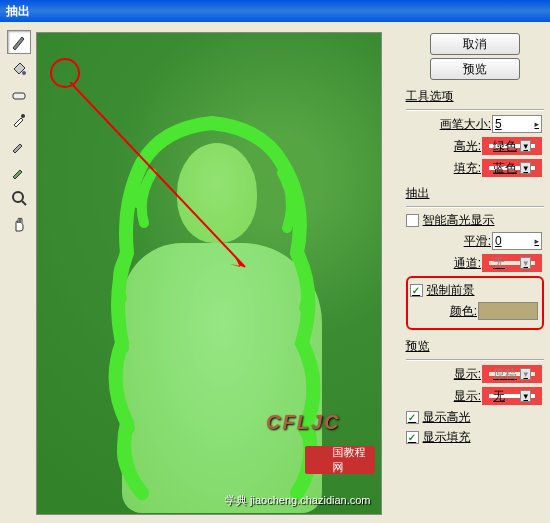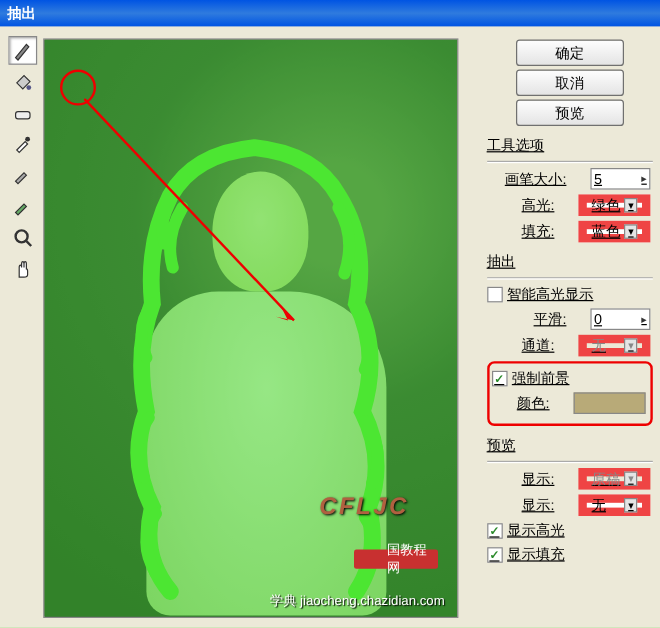--- a/index.html
+++ b/index.html
@@ -24,30 +24,30 @@
     .figure { position: absolute; left: 45px; top: 80px; width: 260px; height: 400px; }
     .face { position: absolute; left: 95px; top: 30px; width: 80px; height: 100px; background: radial-gradient(ellipse at 50% 40%, #c8e8a0, #a8d870); border-radius: 50% 50% 45% 45%; }
     .body { position: absolute; left: 40px; top: 130px; width: 200px; height: 270px; background: radial-gradient(ellipse at 50% 30%, #d0f0c0, #a0d080); border-radius: 60px 80px 20px 20px; }
     .hair-outline { position: absolute; inset: 0; }
     
     .highlight-circle { position: absolute; left: 14px; top: 26px; width: 30px; height: 30px; border: 2px solid #e00; border-radius: 50%; pointer-events: none; z-index: 10; }
     .arrow { position: absolute; left: 34px; top: 50px; width: 200px; height: 200px; z-index: 10; pointer-events: none; }
     
     .watermark1 { position: absolute; right: 40px; bottom: 80px; color: #b06040; font-size: 20px; font-style: italic; font-weight: bold; text-shadow: 1px 1px 2px #000; letter-spacing: 2px; }
     .watermark2 { position: absolute; right: 10px; bottom: 6px; color: #fff; font-size: 11px; text-shadow: 1px 1px 1px #000; }
-    .watermark-badge { position: absolute; right: 16px; bottom: 40px; width: 70px; height: 16px; background: #c83030; color: #fff; font-size: 11px; display: flex; align-items: center; justify-content: center; border-radius: 2px; padding-left: 28px; }
+    .watermark-badge { position: absolute; right: 6px; bottom: 40px; width: 70px; height: 28px; background: #c83030; color: #fff; font-size: 11px; display: flex; align-items: center; justify-content: center; border-radius: 2px; padding-left: 28px; }
     
     .right-panel { width: 154px; padding: 4px 2px; }
     
     .btn { display: block; width: 90px; height: 22px; margin: 3px auto; background: linear-gradient(#fdfdfd, #e4e4e4); border: 1px solid #707070; border-radius: 3px; text-align: center; line-height: 20px; cursor: pointer; }
     
     .group { margin-top: 8px; text-decoration: underline; }
     .group-title { font-size: 12px; margin-bottom: 4px; color: #000; }
     .divider { border-top: 1px solid #aaa; border-bottom: 1px solid #fff; margin: 2px 0 4px 0; }
-    .row { display: flex; align-items: center; justify-content: flex-end; gap: 20px; margin-bottom: 4px; padding-right: 2px; }
+    .row { display: flex; align-items: center; justify-content: flex-end; gap: 1px; margin-bottom: 4px; padding-right: 2px; }
     .row label { white-space: nowrap; }
     .num-input { width: 50px; height: 18px; border: 1px solid #888; background: #fff; display: flex; align-items: center; padding: 0 2px; justify-content: space-between; }
     .num-input .caret { font-size: 9px; color: #333; }
     .select { width: 60px; height: 18px; border: 7px solid #ef4444; background: #fff; display: flex; align-items: center; padding: 0 4px; justify-content: space-between; }
     .select.disabled { background: #ece9d8; color: #888; }
     .select .caret { font-size: 9px; background: #e4e4e4; border: 1px solid #888; padding: 0 2px; }
     .chk-row { display: flex; align-items: center; gap: 4px; margin-bottom: 3px; }
     .chk { width: 13px; height: 13px; border: 1px solid #888; background: #fff; display: flex; align-items: center; justify-content: center; font-size: 10px; color: #2a8a2a; font-weight: bold; }
     .color-swatch { width: 60px; height: 18px; border: 1px solid #888; display: inline-block; }
     
@@ -127,21 +127,20 @@
         </div>
         <div class="green-overlay"></div>
       </div>
       <div class="watermark1">CFLJC</div>
       <div class="watermark-badge">国教程网</div>
       <div class="watermark2">学典 jiaocheng.chazidian.com</div>
     </div>
   </div>
 
   <div class="right-panel">
-    <div class="btn">确定</div>
     <div class="btn">取消</div>
     <div class="btn">预览</div>
 
     <div class="group">
       <div class="group-title">工具选项</div>
       <div class="divider"></div>
       <div class="row">
         <label>画笔大小:</label>
         <div class="num-input">
           <span>5</span>

